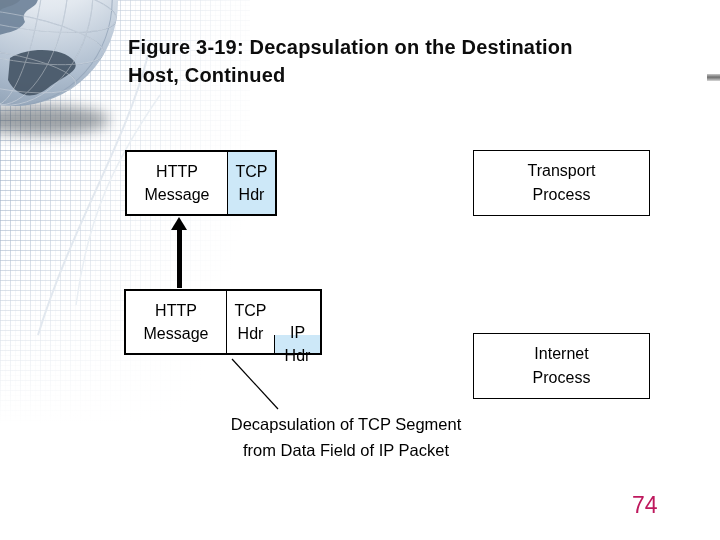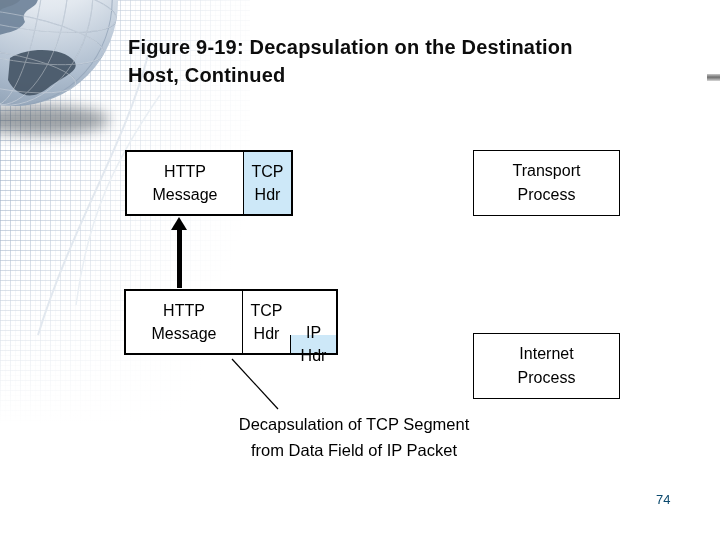--- a/index.html
+++ b/index.html
@@ -49,27 +49,27 @@
   .packet-row .cell {
     display: flex; align-items: center; justify-content: center;
     text-align: center; font-size: 16px; line-height: 23px;
     white-space: pre-line; background: #fff;
   }
   .packet-row .cell + .cell { border-left: 1.5px solid var(--box-border, #000); }
   .cell.hl { background: var(--hl-fill, #cde8f8); }
 
   .row-top    { left: 125px; top: 150px; height: 66px; }
   .row-bottom { left: 124px; top: 289px; height: 66px; }
-  .w-msg { width: 116px; }
+  .w-msg { width: 100px; }
   .w-hdr { width: 47px; }
   .w-hdr2 { width: 45px; margin-top: 44px; }
 
   
   .process-box {
-    position: absolute; left: 473px; width: 147px; height: 66px;
+    position: absolute; left: 473px; width: 177px; height: 66px;
     border: 1.5px solid var(--box-border, #000); box-sizing: border-box;
     background: #fff;
     display: flex; align-items: center; justify-content: center;
     text-align: center; font-size: 16px; line-height: 24px;
     white-space: pre-line;
   }
   .process-top { top: 150px; }
   .process-bottom { top: 289px; margin-top: 44px; }
 
   
@@ -83,29 +83,29 @@
     border-left: 8px solid transparent;
     border-right: 8px solid transparent;
     border-bottom: 13px solid #000;
   }
 
   
   .overlay { position: absolute; left: 0; top: 0; pointer-events: none; }
 
   
   .caption {
-    position: absolute; left: 164px; top: 411px; width: 380px;
+    position: absolute; left: 156px; top: 411px; width: 380px;
     text-align: center; font-size: 16.5px; line-height: 26px;
     white-space: pre-line; color: #000;
   }
 
   
   .page-number {
     position: absolute; left: 632px; top: 492px;
-    font-size: 13px; color: #0c4a6e; margin-left: 24px;
+    font-size: 23px; color: #be185d;
   }
 
   
   .edge-dash {
     position: absolute; right: 0; top: 74px;
     width: 13px; height: 7px;
     background: linear-gradient(180deg, #c9c9c9 0%, #6f6f6f 45%, #999999 70%, #d8d8d8 100%);
   }
 </style>
 </head>
@@ -160,21 +160,21 @@
         <ellipse cx="14" cy="2" rx="52" ry="104"></ellipse>
         <ellipse cx="14" cy="2" rx="78" ry="104"></ellipse>
         <ellipse cx="14" cy="-33" rx="98" ry="23"></ellipse>
         <ellipse cx="14" cy="2" rx="104" ry="25"></ellipse>
         <ellipse cx="14" cy="37" rx="97" ry="23"></ellipse>
         <ellipse cx="14" cy="72" rx="75" ry="18"></ellipse>
       </g>
     </g>
   </svg>
 
-  <div class="title">Figure 9-19: Decapsulation on the Destination
+  <div class="title">Figure 3-19: Decapsulation on the Destination
 Host, Continued</div>
 
   <div class="edge-dash"></div>
 
   <div class="packet-row row-top">
     <div class="cell w-msg">HTTP
 Message</div>
     <div class="cell w-hdr hl">TCP
 Hdr</div>
   </div>

